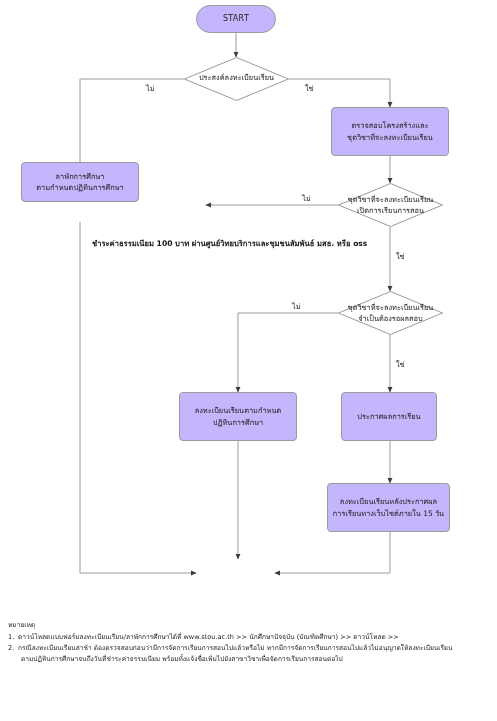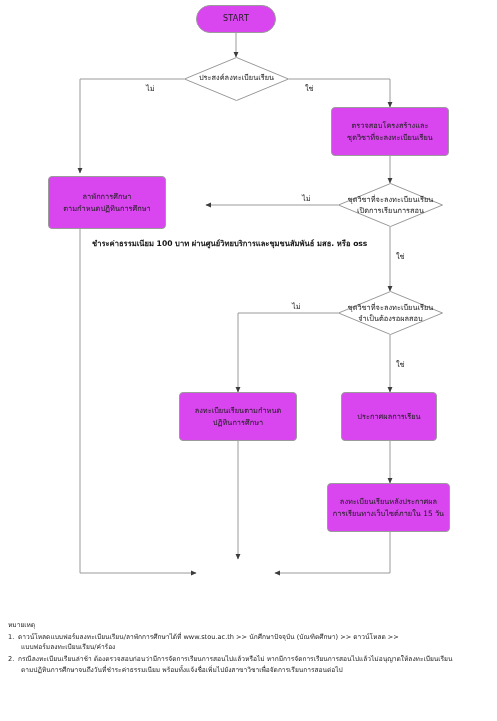--- a/index.html
+++ b/index.html
@@ -26,21 +26,21 @@
 
   .node {
     position: absolute;
     box-sizing: border-box;
     display: flex;
     flex-direction: column;
     align-items: center;
     justify-content: center;
     text-align: center;
     border: 1px solid #9a9a9a;
-    background: #d946ef;
+    background: #c4b5fd;
     font-size: 7.4px;
     line-height: 1.55;
     color: #1c1c1c;
   }
   .node.terminator {
     border-radius: 14px;
     font-size: 8px;
     letter-spacing: 0.3px;
   }
   .node.process {
@@ -181,21 +181,21 @@
     </div>
   </div>
   <div class="edge-label" style="left:146px; top:82px;">ไม่</div>
   <div class="edge-label" style="left:305px; top:82px;">ใช่</div>
 
   <div class="node process" style="left:331px; top:107px; width:118px; height:49px;">
     <span class="line">ตรวจสอบโครงสร้างและ</span>
     <span class="line">ชุดวิชาที่จะลงทะเบียนเรียน</span>
   </div>
 
-  <div class="node process" style="left:21px; top:176px; width:118px; height:53px;margin-left:27px;">
+  <div class="node process" style="left:21px; top:162px; width:118px; height:40px;">
     <span class="line">ลาพักการศึกษา</span>
     <span class="line">ตามกำหนดปฏิทินการศึกษา</span>
   </div>
 
   <div class="diamond-wrap" style="left:338px; top:183px; width:105px; height:44px;">
     <svg width="105" height="44">
       <polygon points="52.5,0.5 104.5,22 52.5,43.5 0.5,22" fill="#ffffff" stroke="#9a9a9a" stroke-width="1"></polygon>
     </svg>
     <div class="diamond-text">
       <span class="line">ชุดวิชาที่จะลงทะเบียนเรียน</span>
@@ -239,21 +239,20 @@
 
 
 </div>
 
 <div id="notes">
   <div class="notes-title">หมายเหตุ</div>
   <ol>
     <li>
       <span class="num">1.</span>
       <span class="ln">ดาวน์โหลดแบบฟอร์มลงทะเบียนเรียน/ลาพักการศึกษาได้ที่ www.stou.ac.th &gt;&gt; นักศึกษาปัจจุบัน (บัณฑิตศึกษา) &gt;&gt; ดาวน์โหลด &gt;&gt;</span>
-      <span class="ln indent">แบบฟอร์มลงทะเบียนเรียน/คำร้อง</span>
     </li>
     <li>
       <span class="num">2.</span>
       <span class="ln">กรณีลงทะเบียนเรียนล่าช้า ต้องตรวจสอบก่อนว่ามีการจัดการเรียนการสอนไปแล้วหรือไม่ หากมีการจัดการเรียนการสอนไปแล้วไม่อนุญาตให้ลงทะเบียนเรียน</span>
       <span class="ln indent">ตามปฏิทินการศึกษาจนถึงวันที่ชำระค่าธรรมเนียม พร้อมทั้งแจ้งชื่อเพิ่มไปยังสาขาวิชาเพื่อจัดการเรียนการสอนต่อไป</span>
     </li>
   </ol>
 </div>
 
 </body></html>

